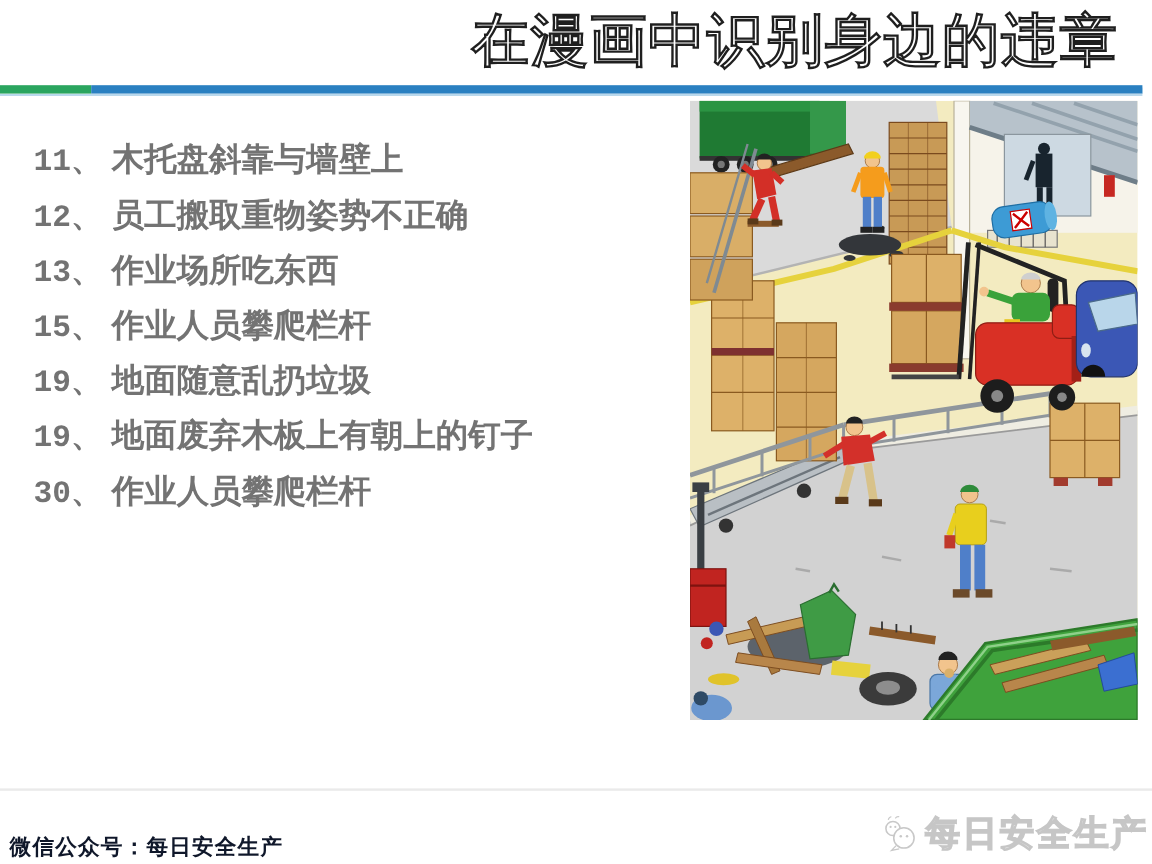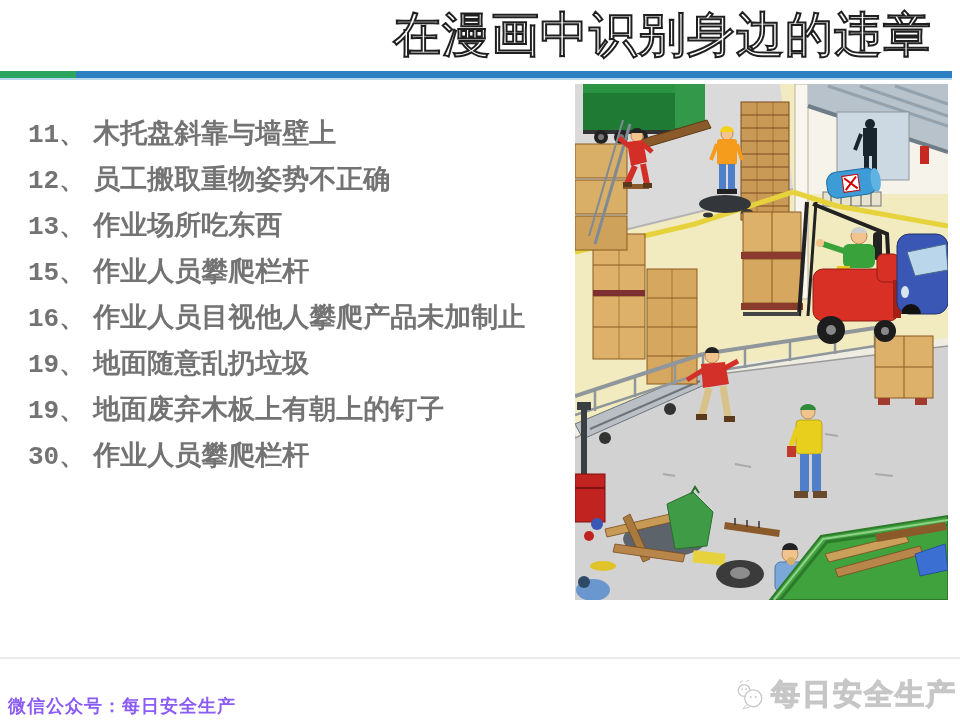--- a/index.html
+++ b/index.html
@@ -49,21 +49,20 @@
   <div id="accent-bar">
     <div class="seg-green" style="background:#2aa55f"></div>
     <div class="seg-blue" style="background:#2a80c1"></div>
   </div>
 
   <div id="violation-list">
     <div class="v-item"><span class="num">11、</span><span>木托盘斜靠与墙壁上</span></div>
     <div class="v-item"><span class="num">12、</span><span>员工搬取重物姿势不正确</span></div>
     <div class="v-item"><span class="num">13、</span><span>作业场所吃东西</span></div>
     <div class="v-item"><span class="num">15、</span><span>作业人员攀爬栏杆</span></div>
-    <div class="v-item"><span class="num">16、</span><span>作业人员目视他人攀爬产品未加制止</span></div>
     <div class="v-item"><span class="num">19、</span><span>地面随意乱扔垃圾</span></div>
     <div class="v-item"><span class="num">19、</span><span>地面废弃木板上有朝上的钉子</span></div>
     <div class="v-item"><span class="num">30、</span><span>作业人员攀爬栏杆</span></div>
   </div>
 
   <div id="illus" aria-label="卡通仓库违章场景：绿色卡车装卸、叉车搬运纸箱、员工攀爬栏杆、地面油污垃圾、作业场所吃东西等">
     <svg viewBox="0 0 373 516" xmlns="http://www.w3.org/2000/svg">
 
       <rect width="373" height="516" fill="#f3ebc0"></rect>
 
@@ -328,21 +327,21 @@
 
       <g>
         <ellipse cx="18" cy="506" rx="17" ry="11" fill="#6b97cf"></ellipse>
         <circle cx="9" cy="498" r="6" fill="#2e4a66"></circle>
       </g>
     </svg>
   </div>
 
   <div id="footer-divider"></div>
 
-  <div id="wechat-label" style="color:#8b5cf6">微信公众号：每日安全生产</div>
+  <div id="wechat-label" style="color:#0f172a">微信公众号：每日安全生产</div>
 
   <div id="logo">
     <svg width="46" height="50" viewBox="0 0 46 50">
       <g fill="#ffffff" stroke="#c8c8c8" stroke-width="2">
         <circle cx="14" cy="18" r="9"></circle>
         <circle cx="28" cy="30" r="13"></circle>
         <path d="M18,40 l-6,6 l10,-2" fill="#ffffff" stroke="#c8c8c8" stroke-width="1.5"></path>
       </g>
       <g stroke="#c8c8c8" stroke-width="1.5" fill="none">
         <path d="M8,7 q1,-4 4,-4"></path>

